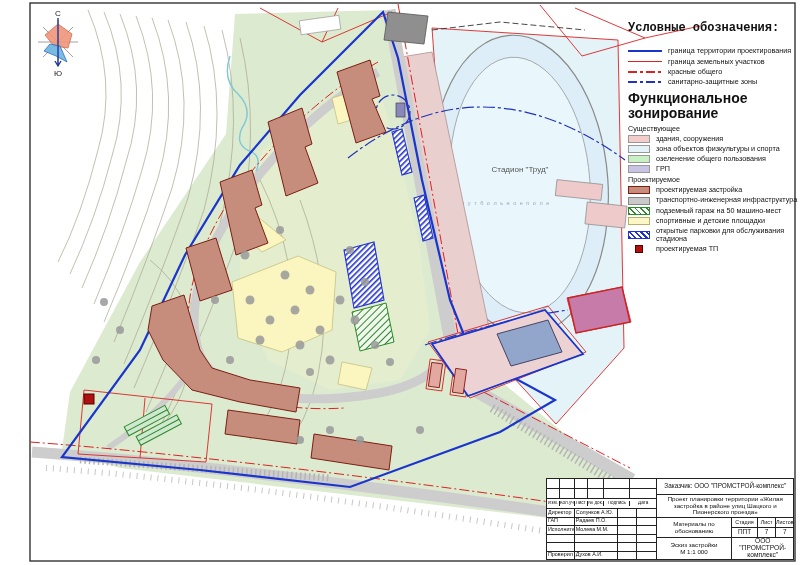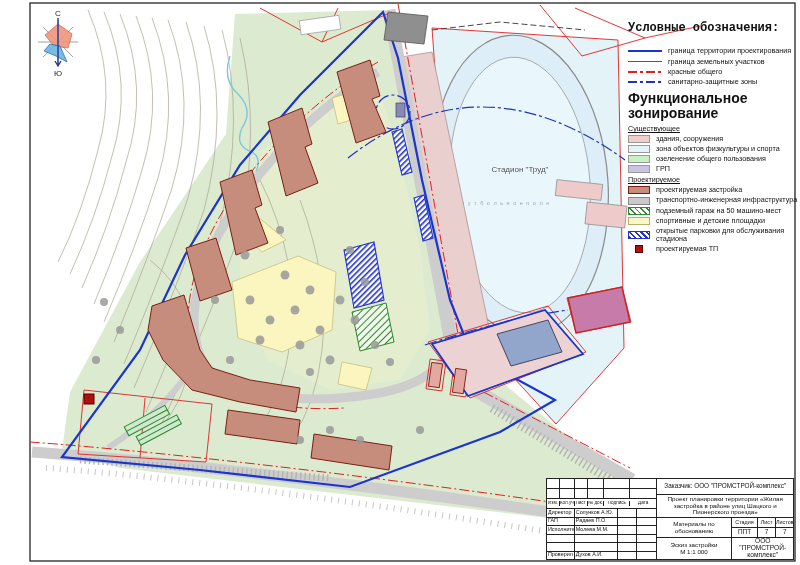--- a/index.html
+++ b/index.html
@@ -3,21 +3,21 @@
 <meta charset="utf-8">
 <style>
   html,body{margin:0;padding:0;background:#fff;width:800px;height:565px;overflow:hidden;
     font-family:"Liberation Sans","DejaVu Sans",sans-serif;color:#111;}
   #page{position:relative;width:800px;height:565px;background:#fff;}
   #mapsvg{position:absolute;left:0;top:0;}
   
   #legend{position:absolute;left:628px;top:22px;width:170px;font-size:7.2px;line-height:1.12;}
   .lg-title{font-weight:bold;font-size:12px;margin-bottom:12px;font-family:Liberation Mono, monospace;}
   .lg-sub{font-weight:bold;font-size:14px;margin:5px 0 2px 0;}
-  .lg-und{text-decoration:underline;margin:3px 0 2px 0;font-size:7.2px;}
+  .lg-und{margin:3px 0 2px 0;font-size:7.2px;}
   .lg-row{display:flex;align-items:center;margin:2px 0;}
   .lg-line{width:34px;height:0;margin-right:6px;flex:0 0 34px;}
   .lg-sw{width:22px;height:8px;margin-right:6px;flex:0 0 22px;border:0.7px solid #999;box-sizing:border-box;}
   .lg-lab{flex:1;}
   .sw-solid{}
   .sw-hatch-green{background:repeating-linear-gradient(45deg,#2a8a2a 0 1px,#fff 1px 4px);border-color:#2a8a2a;}
   .sw-hatch-blue{background:repeating-linear-gradient(45deg,#2233cc 0 1.6px,#fff 1.6px 4px);border-color:#2233cc;}
   .sw-square{width:8px;height:8px;flex:0 0 8px;margin-left:7px;margin-right:13px;border:1px solid #550000;}
   .sw-bars{border:none;background:repeating-linear-gradient(180deg,#2f8f4f 0 2px,#cfe8cf 2px 4px,#2f8f4f 4px 5px,#fff 5px 8px);}
   .ln-solid-blue{border-top:2.2px solid #1a35cc;}

